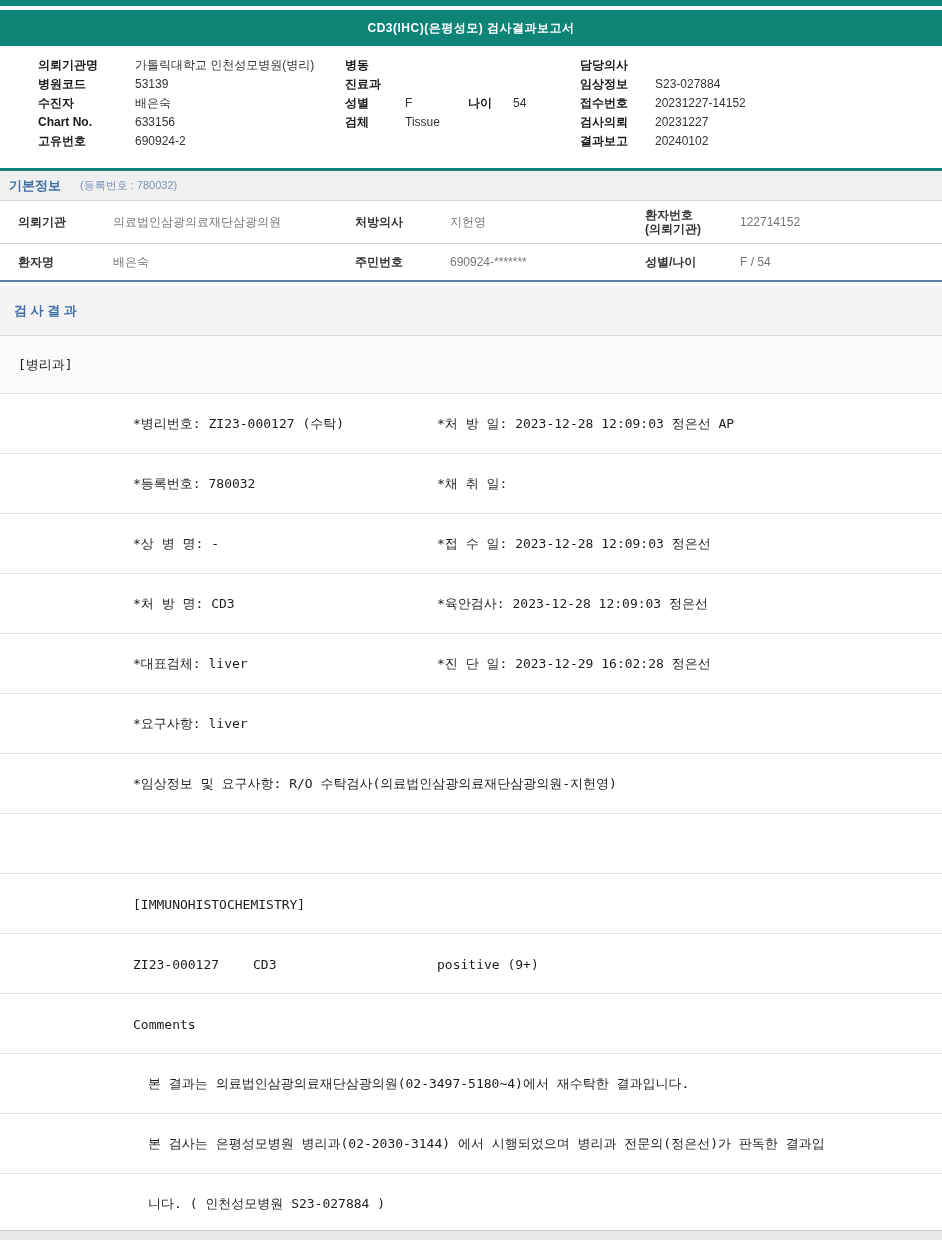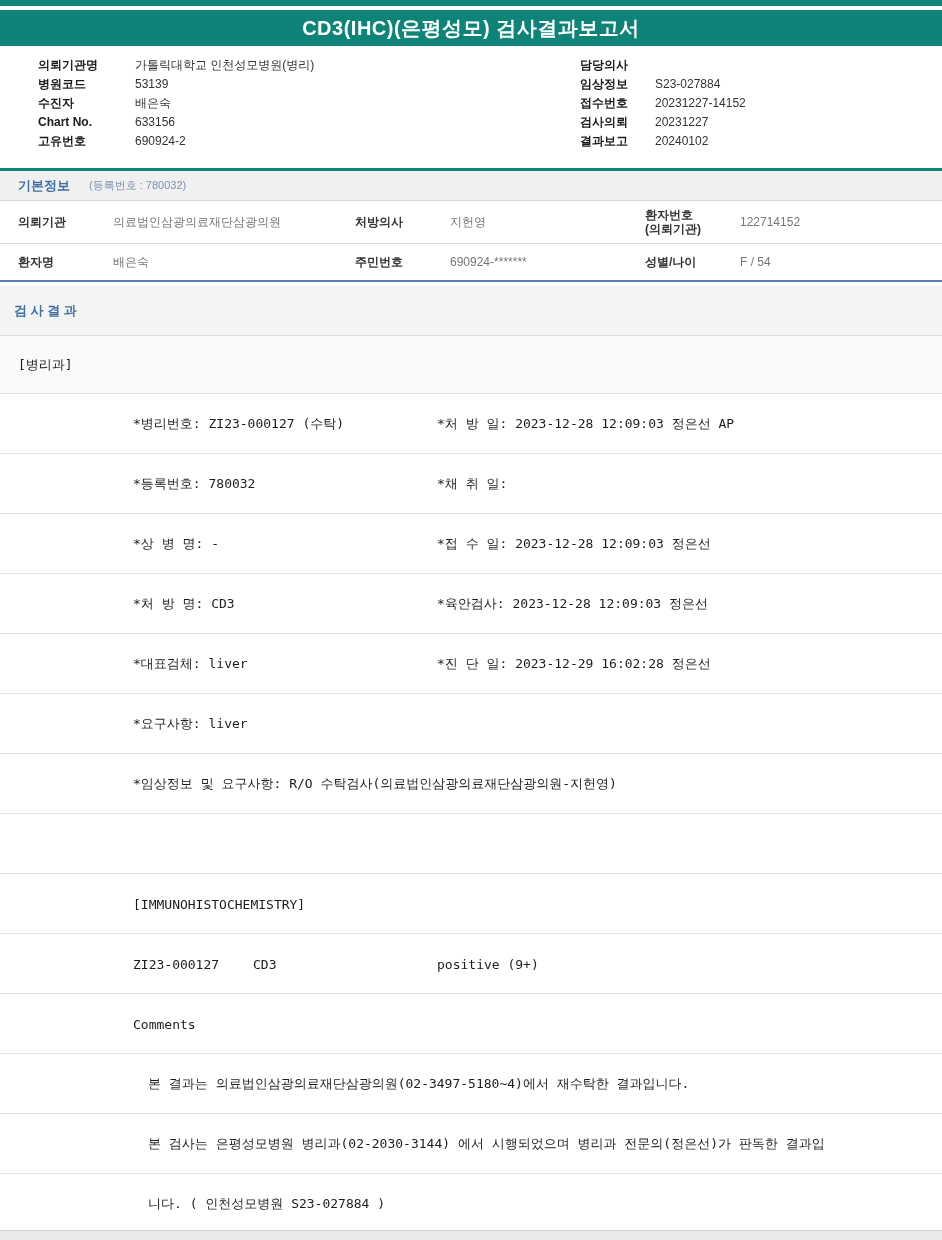--- a/index.html
+++ b/index.html
@@ -1,39 +1,39 @@
 <!DOCTYPE html>
 <html style="--teal: #0e8479; --blue: #3f6fa5; --divider: #567fb0;"><head>
 <meta charset="utf-8">
 <style>
   * { margin:0; padding:0; box-sizing:border-box; }
   html,body { background:#ffffff; }
   body { font-family:"Liberation Sans","DejaVu Sans",sans-serif; }
   .page { position:relative; width:942px; height:1240px; margin:0 auto; background:#fff; overflow:hidden; }
 
   .top-strip { height:6px; background:var(--teal,#0e8479); }
-  .title-bar { margin-top:4px; height:36px; background:var(--teal,#0e8479); display:flex; align-items:center; justify-content:center; color:#fff; font-size:20px; font-weight:bold; letter-spacing:.5px; }
+  .title-bar { margin-top:4px; height:36px; background:var(--teal,#0e8479); display:flex; align-items:center; justify-content:center; color:#fff; font-size:12px; font-weight:bold; letter-spacing:.5px; }
 
   .header-info { position:relative; height:122px; font-size:12px; color:#222; }
   .hcol { position:absolute; top:10px; }
   .col1 { left:38px; }
   .col2 { left:345px; }
   .col3 { left:580px; }
   .hrow { height:19px; line-height:19px; white-space:nowrap; }
   .hlabel { display:inline-block; font-weight:bold; color:#1a1a1a; }
   .col1 .hlabel { width:97px; }
   .col2 .hlabel { width:60px; }
   .col3 .hlabel { width:75px; }
   .hvalue { color:#333; }
   .hv-sex { display:inline-block; width:63px; }
   .hlabel.age { width:45px; }
 
   .teal-line { height:3px; background:var(--teal,#0e8479); }
 
-  .section-bar { height:30px; background:#f0f0f0; border-bottom:1px solid #d8d8d8; display:flex; align-items:center; padding-left:18px; }
+  .section-bar { height:30px; background:#f0f0f0; border-bottom:1px solid #d8d8d8; display:flex; align-items:center; padding-left:9px; }
   .sec-title { color:var(--blue,#3f6fa5); font-weight:bold; font-size:13px; }
   .sec-sub { color:#7b93b5; font-size:11px; margin-left:19px; }
 
   .binfo-row { position:relative; font-size:12px; }
   .binfo-row.r1 { height:43px; border-bottom:1px solid #d4d4d4; }
   .binfo-row.r2 { height:36px; }
   .bi-label { position:absolute; top:50%; transform:translateY(-50%); font-weight:bold; color:#333; white-space:nowrap; }
   .bi-value { position:absolute; top:50%; transform:translateY(-50%); color:#767676; white-space:nowrap; }
   .p1 { left:18px; } .p2 { left:113px; } .p3 { left:355px; }
   .p4 { left:450px; } .p5 { left:645px; } .p6 { left:740px; }
@@ -69,20 +69,26 @@
 
   <div class="header-info">
     <div class="hcol col1">
       <div class="hrow"><span class="hlabel">의뢰기관명</span><span class="hvalue">가톨릭대학교 인천성모병원(병리)</span></div>
       <div class="hrow"><span class="hlabel">병원코드</span><span class="hvalue">53139</span></div>
       <div class="hrow"><span class="hlabel">수진자</span><span class="hvalue">배은숙</span></div>
       <div class="hrow"><span class="hlabel">Chart No.</span><span class="hvalue">633156</span></div>
       <div class="hrow"><span class="hlabel">고유번호</span><span class="hvalue">690924-2</span></div>
     </div>
 
+    <div class="hcol col2">
+      <div class="hrow"><span class="hlabel">병동</span><span class="hvalue"></span></div>
+      <div class="hrow"><span class="hlabel">진료과</span><span class="hvalue"></span></div>
+      <div class="hrow"><span class="hlabel">성별</span><span class="hvalue hv-sex">F</span><span class="hlabel age">나이</span><span class="hvalue">54</span></div>
+      <div class="hrow"><span class="hlabel">검체</span><span class="hvalue">Tissue</span></div>
+    </div>
 
     <div class="hcol col3">
       <div class="hrow"><span class="hlabel">담당의사</span><span class="hvalue"></span></div>
       <div class="hrow"><span class="hlabel">임상정보</span><span class="hvalue">S23-027884</span></div>
       <div class="hrow"><span class="hlabel">접수번호</span><span class="hvalue">20231227-14152</span></div>
       <div class="hrow"><span class="hlabel">검사의뢰</span><span class="hvalue">20231227</span></div>
       <div class="hrow"><span class="hlabel">결과보고</span><span class="hvalue">20240102</span></div>
     </div>
   </div>
 

